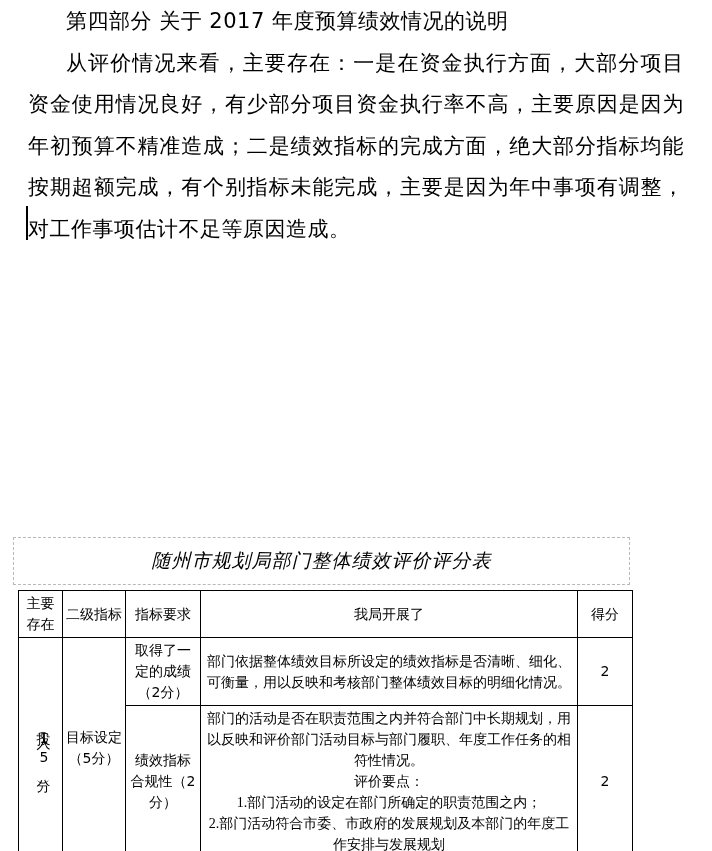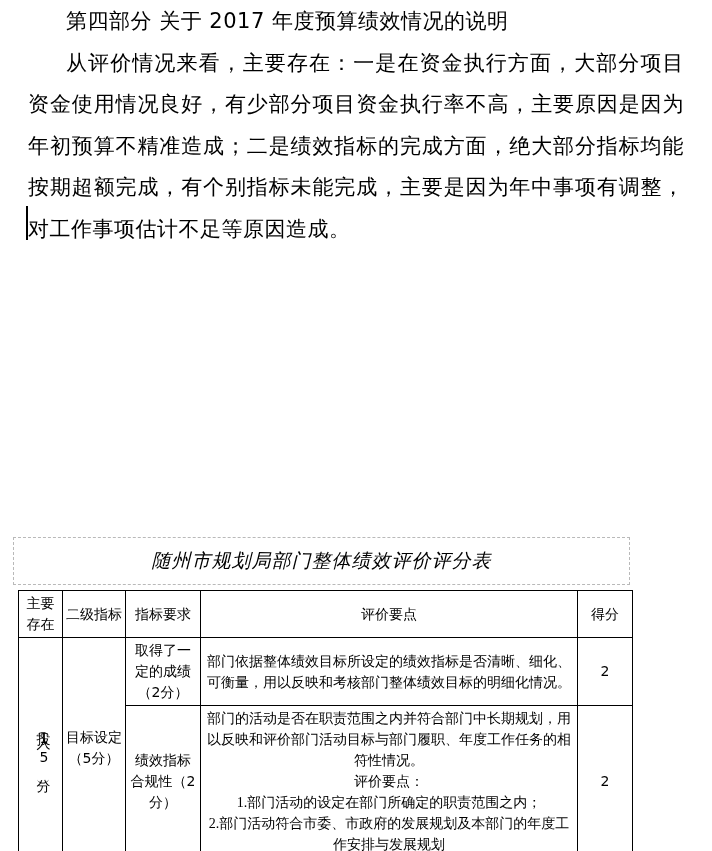--- a/index.html
+++ b/index.html
@@ -76,21 +76,21 @@
         <col class="c2">
         <col class="c3">
         <col class="c4">
         <col class="c5">
     </colgroup>
     <tbody>
       <tr class="hdr">
         <th>主要存在</th>
         <th>二级指标</th>
         <th>指标要求</th>
-        <th>评价要点</th>
+        <th>我局开展了</th>
         <th>得分</th>
       </tr>
       <tr class="row1">
         <td class="lvl1" rowspan="2">
           <div class="v-text">投入（15分）</div>
         </td>
         <td rowspan="2">目标设定（5分）</td>
         <td class="lvl3">取得了一定的成绩（2分）</td>
         <td class="req">部门依据整体绩效目标所设定的绩效指标是否清晰、细化、可衡量，用以反映和考核部门整体绩效目标的明细化情况。</td>
         <td>2</td>

